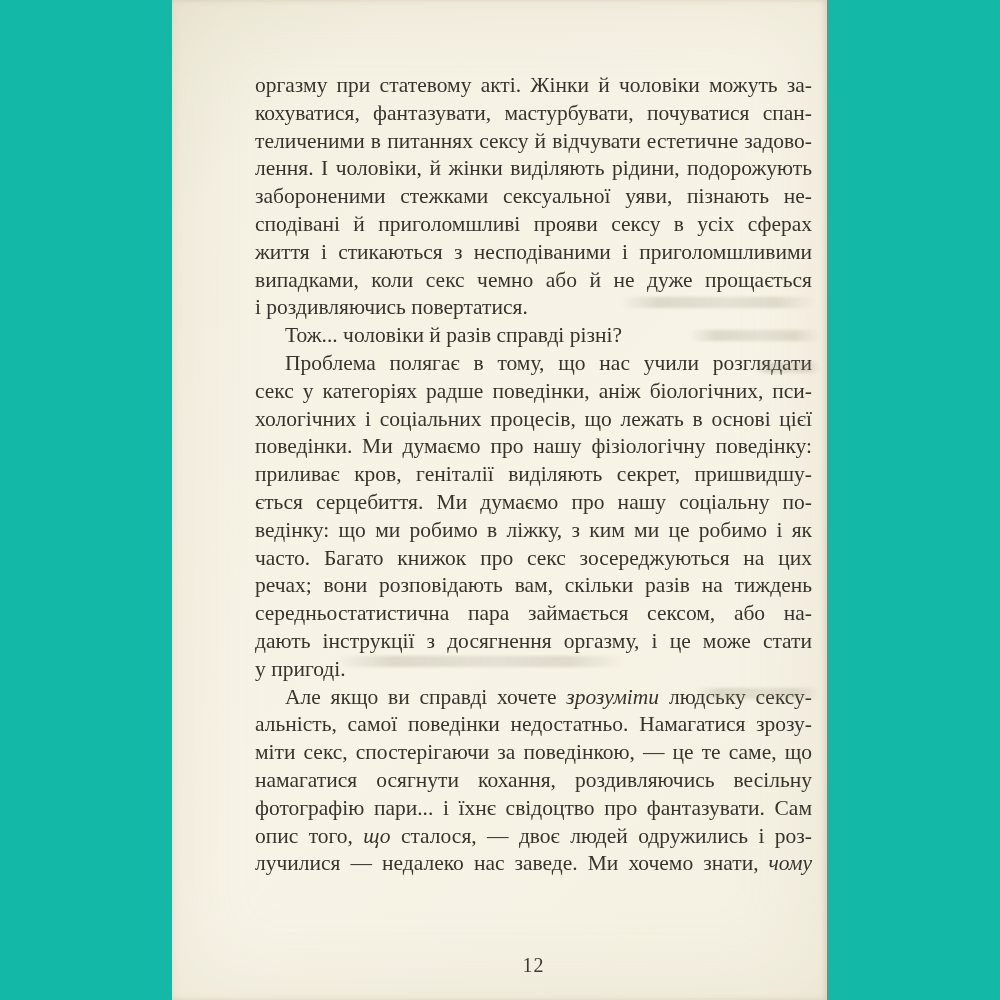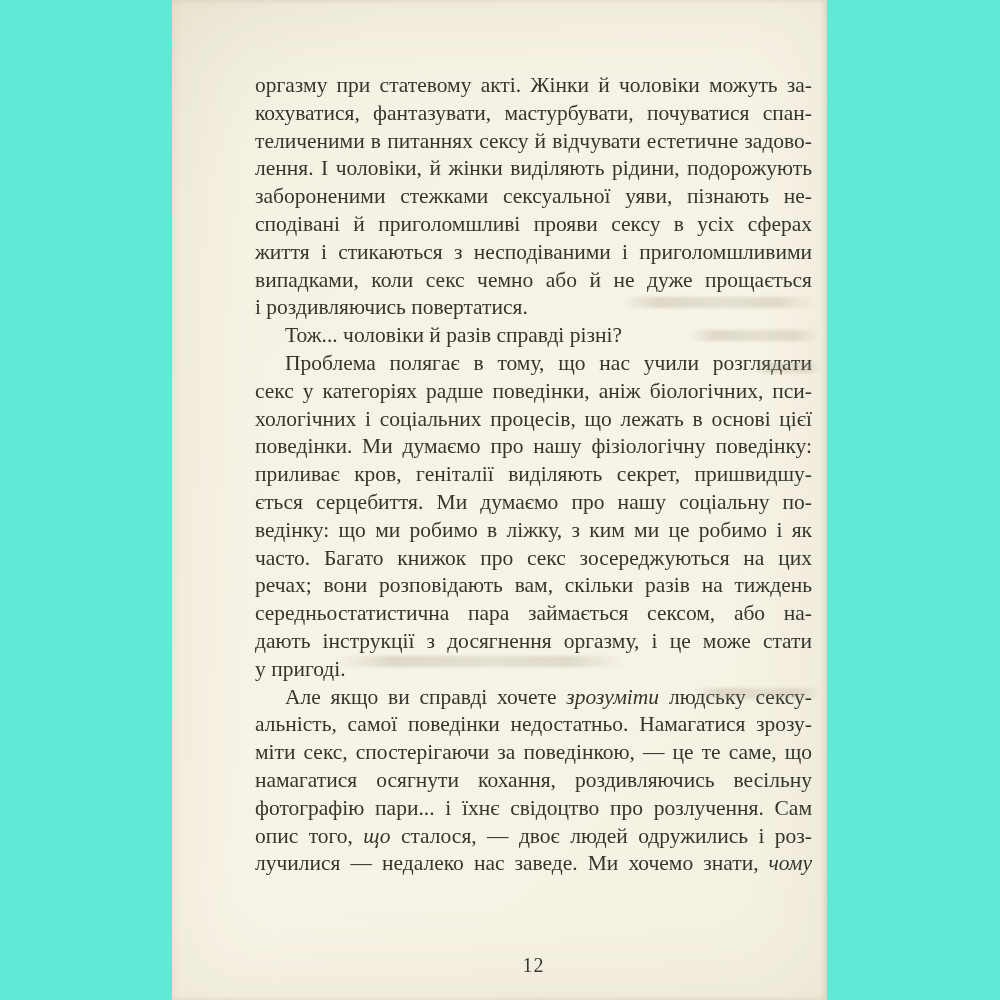--- a/index.html
+++ b/index.html
@@ -5,21 +5,21 @@
   html, body {
     margin: 0; padding: 0;
     width: 1000px; height: 1000px;
     overflow: hidden;
     background: #fdfdfc;
     font-family: "Liberation Serif", "DejaVu Serif", serif;
   }
   .stage {
     position: relative;
     width: 1000px; height: 1000px;
-    background: #5eead4;
+    background: #14b8a6;
   }
   .paper {
     position: absolute;
     left: 172px; top: 0;
     width: 655px; height: 1000px;
     background: linear-gradient(135deg, #eeead9 0%, #f5f1e3 14%, #f7f3e6 55%, #f4f0e1 100%);
     box-shadow:
       inset 0 0 90px rgba(196,186,152,0.20),
       inset -3px 0 5px rgba(150,140,110,0.18),
       inset 2px 0 8px rgba(170,160,130,0.12);
@@ -103,21 +103,21 @@
         <div class="line"><span>ведінку: що ми робимо в ліжку, з ким ми це робимо і як</span></div>
         <div class="line"><span>часто. Багато книжок про секс зосереджуються на цих</span></div>
         <div class="line"><span>речах; вони розповідають вам, скільки разів на тиждень</span></div>
         <div class="line"><span>середньостатистична пара займається сексом, або на-</span></div>
         <div class="line"><span>дають інструкції з досягнення оргазму, і це може стати</span></div>
         <div class="line para-end"><span>у пригоді.</span></div>
         <div class="line indent"><span>Але якщо ви справді хочете </span><em>зрозуміти</em><span> людську сексу-</span></div>
         <div class="line"><span>альність, самої поведінки недостатньо. Намагатися зрозу-</span></div>
         <div class="line"><span>міти секс, спостерігаючи за поведінкою, — це те саме, що</span></div>
         <div class="line"><span>намагатися осягнути кохання, роздивляючись весільну</span></div>
-        <div class="line"><span>фотографію пари... і їхнє свідоцтво про розлучення. Сам</span></div>
+        <div class="line"><span>фотографію пари... і їхнє свідоцтво про фантазувати. Сам</span></div>
         <div class="line"><span>опис того, </span><em>що</em><span> сталося, — двоє людей одружились і роз-</span></div>
         <div class="line"><span>лучилися — недалеко нас заведе. Ми хочемо знати, </span><em>чому</em></div>
       </div>
 
     <div class="smudge s1"></div>
     <div class="smudge s2"></div>
     <div class="smudge s3"></div>
     <div class="smudge s4"></div>
     <div class="smudge s5"></div>
 

